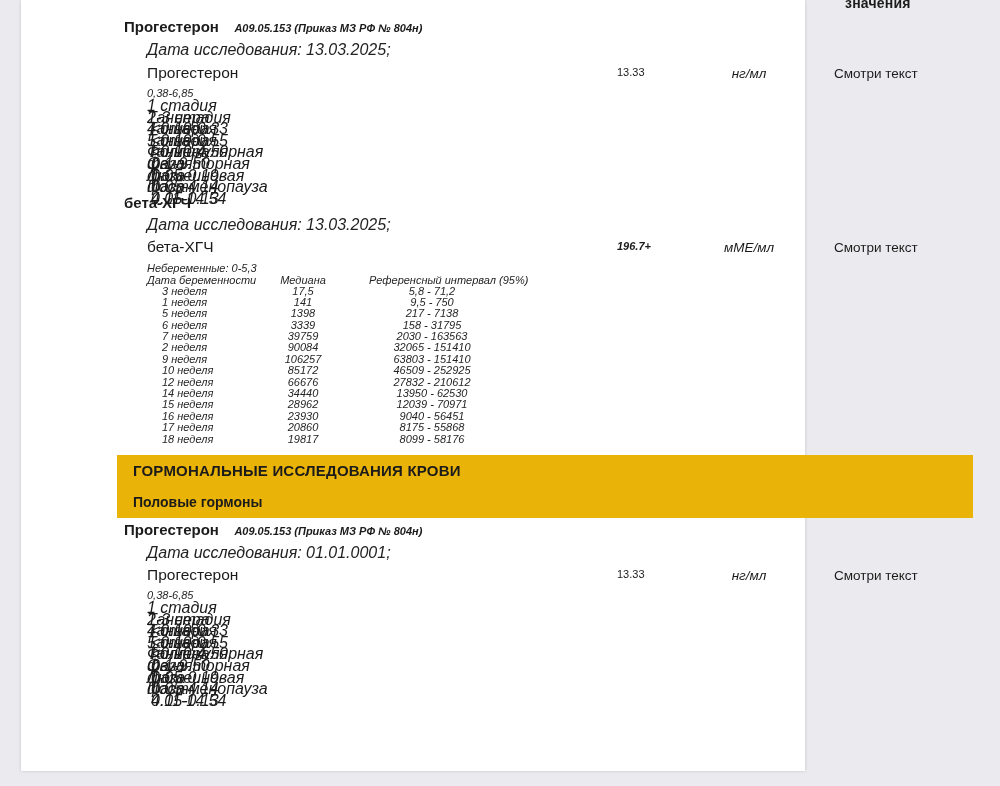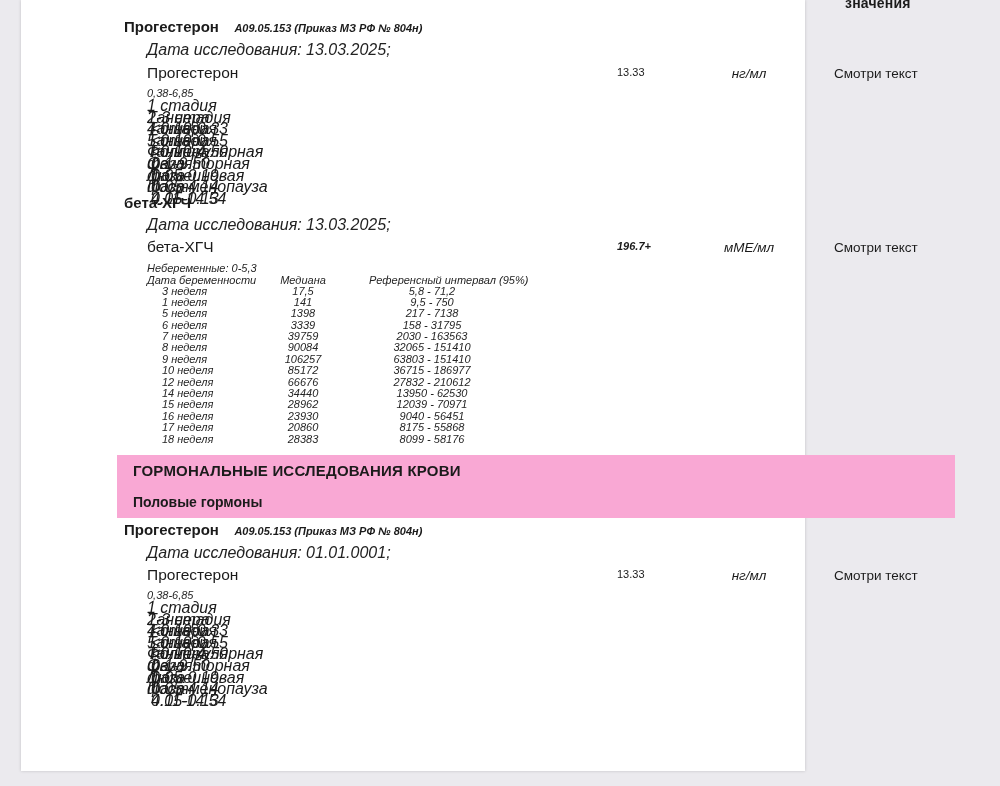--- a/index.html
+++ b/index.html
@@ -54,21 +54,22 @@
   .hcg-head-interval{position:absolute;left:348px;}
   .hcg-col{position:absolute;}
   .hcg-col div{height:11.4px;line-height:11.4px;font-style:italic;font-size:11px;color:#252525;white-space:nowrap;}
   .col-week{left:141px;}
   .col-median{left:217px;width:130px;text-align:center;}
   .col-interval{left:316px;width:190px;text-align:center;}
 
   
   .band{
     position:absolute;left:96px;top:455px;width:838px;height:63px;
-    background:#f9a8d4;
+    background:#eab308;
+    padding-left:18px;
   }
   .band-title{position:absolute;left:16px;top:7px;font-weight:bold;font-size:15px;letter-spacing:.2px;white-space:nowrap;}
   .band-subtitle{position:absolute;left:16px;top:39px;font-weight:bold;font-size:14px;white-space:nowrap;}
 </style>
 </head>
 <body>
 
 <div class="page">
 
   <div class="ref-col-header">значения</div>
@@ -128,21 +129,21 @@
         <div>3 неделя</div>
 
         <div>1 неделя</div>
 
         <div>5 неделя</div>
 
         <div>6 неделя</div>
 
         <div>7 неделя</div>
 
-        <div>8 неделя</div>
+        <div>2 неделя</div>
 
         <div>9 неделя</div>
 
         <div>10 неделя</div>
 
         <div>12 неделя</div>
 
         <div>14 неделя</div>
 
         <div>15 неделя</div>
@@ -175,40 +176,40 @@
         <div>66676</div>
 
         <div>34440</div>
 
         <div>28962</div>
 
         <div>23930</div>
 
         <div>20860</div>
 
-        <div>28383</div>
+        <div>19817</div>
 
     </div>
     <div class="hcg-col col-interval" style="top:91.5px;">
 
         <div>5,8 - 71,2</div>
 
         <div>9,5 - 750</div>
 
         <div>217 - 7138</div>
 
         <div>158 - 31795</div>
 
         <div>2030 - 163563</div>
 
         <div>32065 - 151410</div>
 
         <div>63803 - 151410</div>
 
-        <div>36715 - 186977</div>
+        <div>46509 - 252925</div>
 
         <div>27832 - 210612</div>
 
         <div>13950 - 62530</div>
 
         <div>12039 - 70971</div>
 
         <div>9040 - 56451</div>
 
         <div>8175 - 55868</div>

